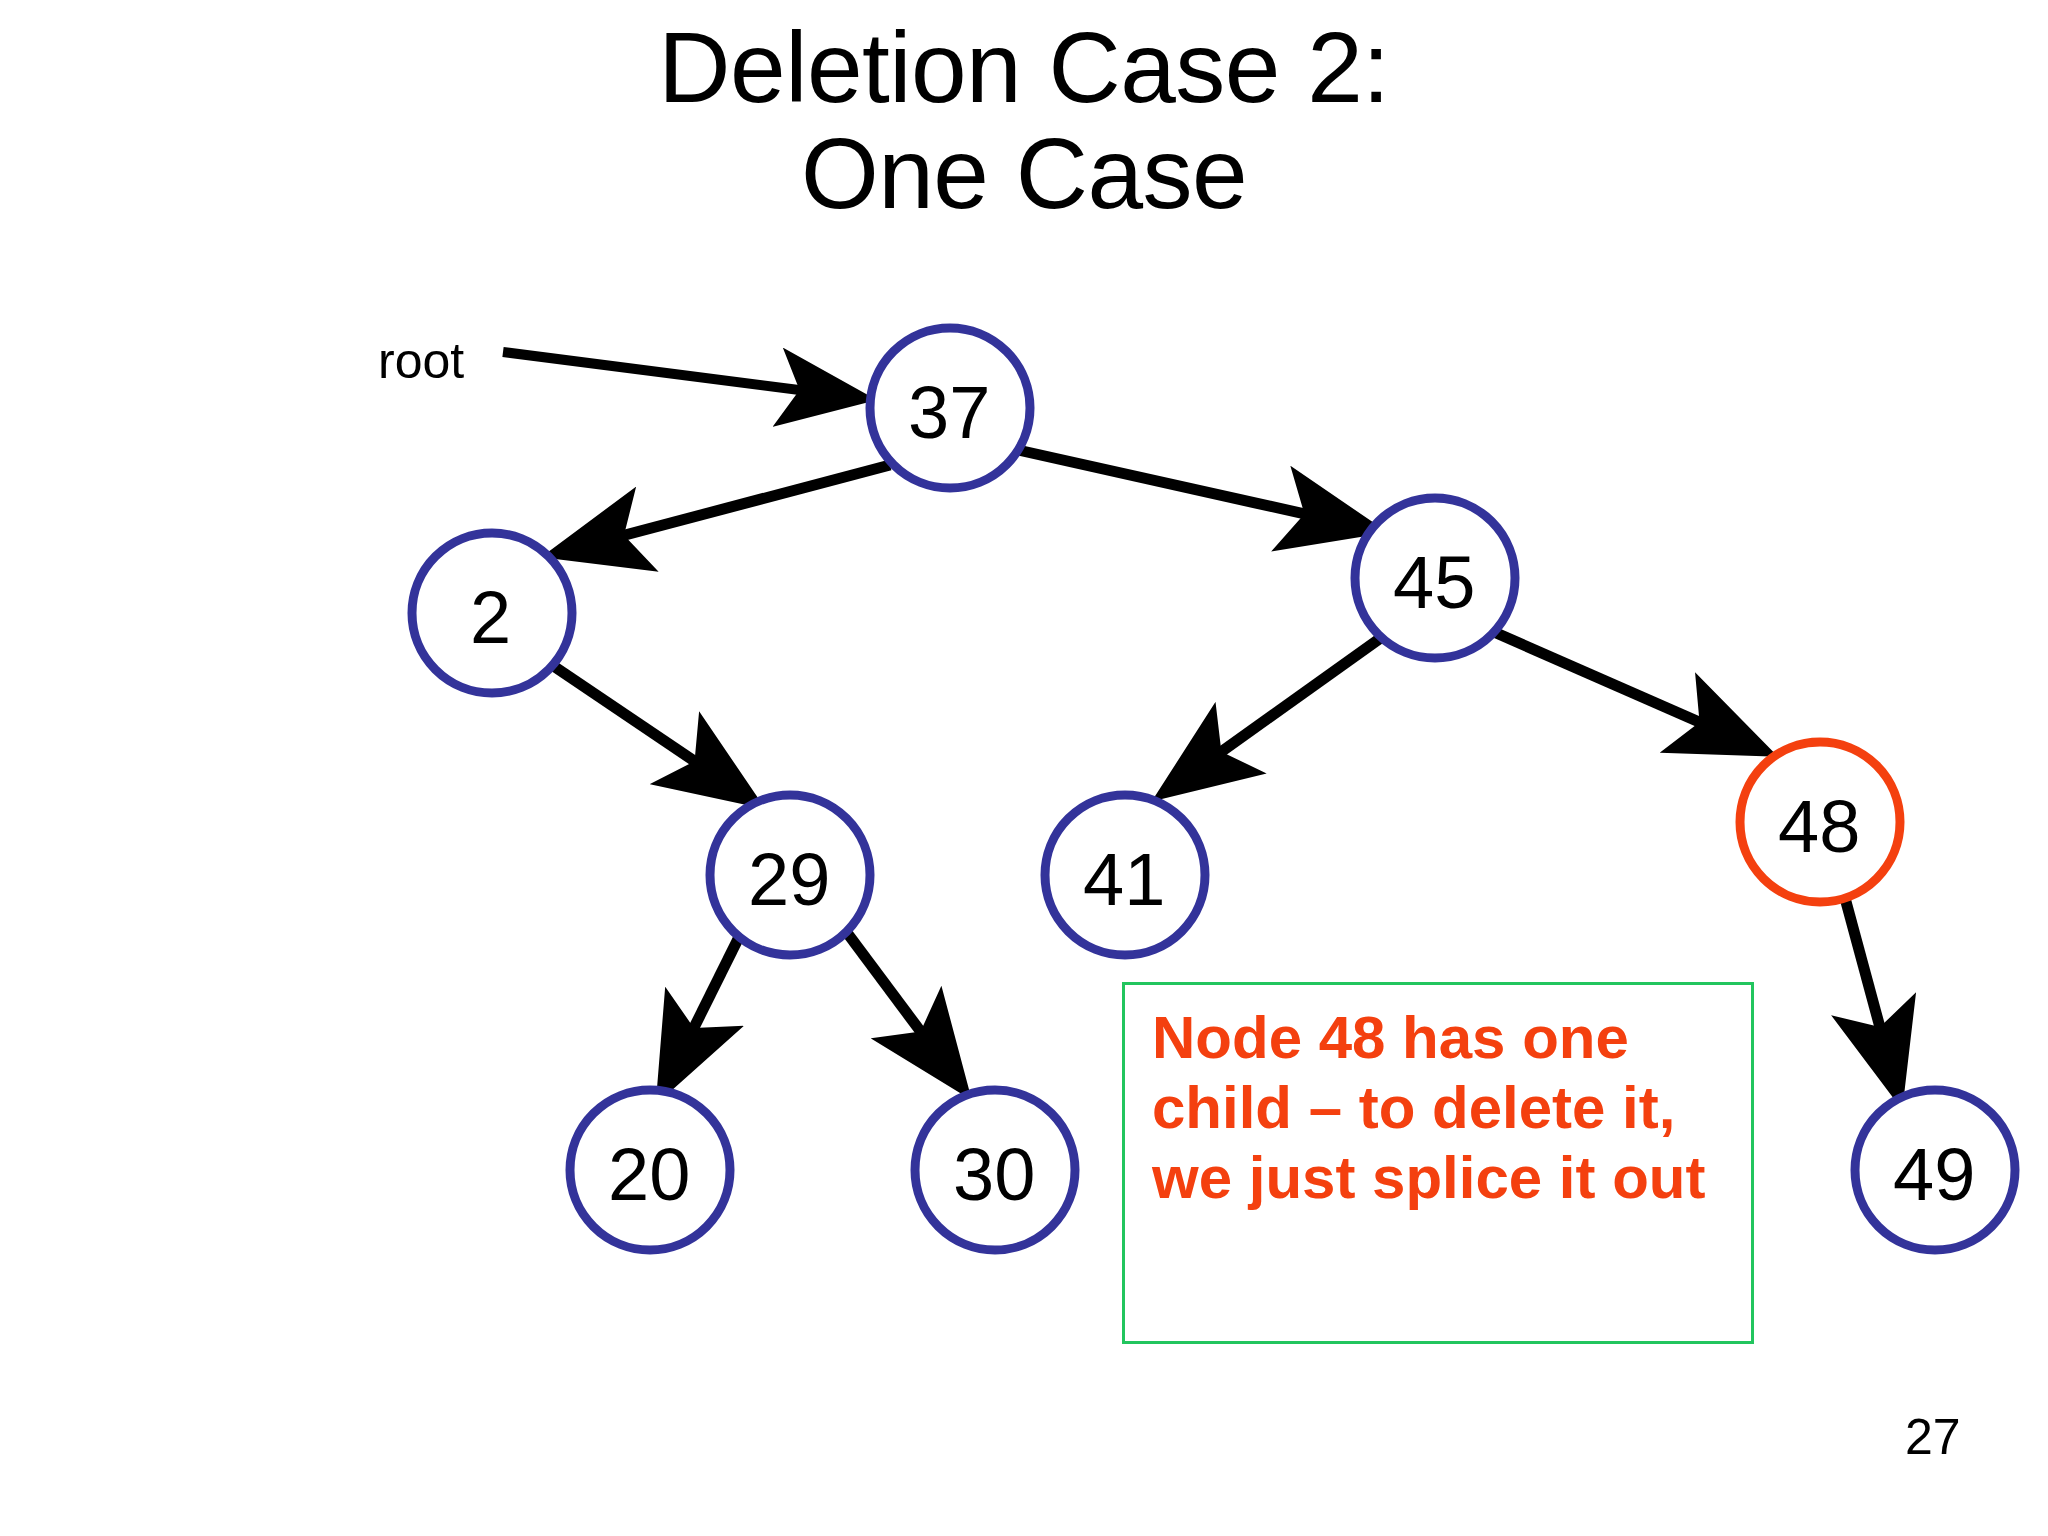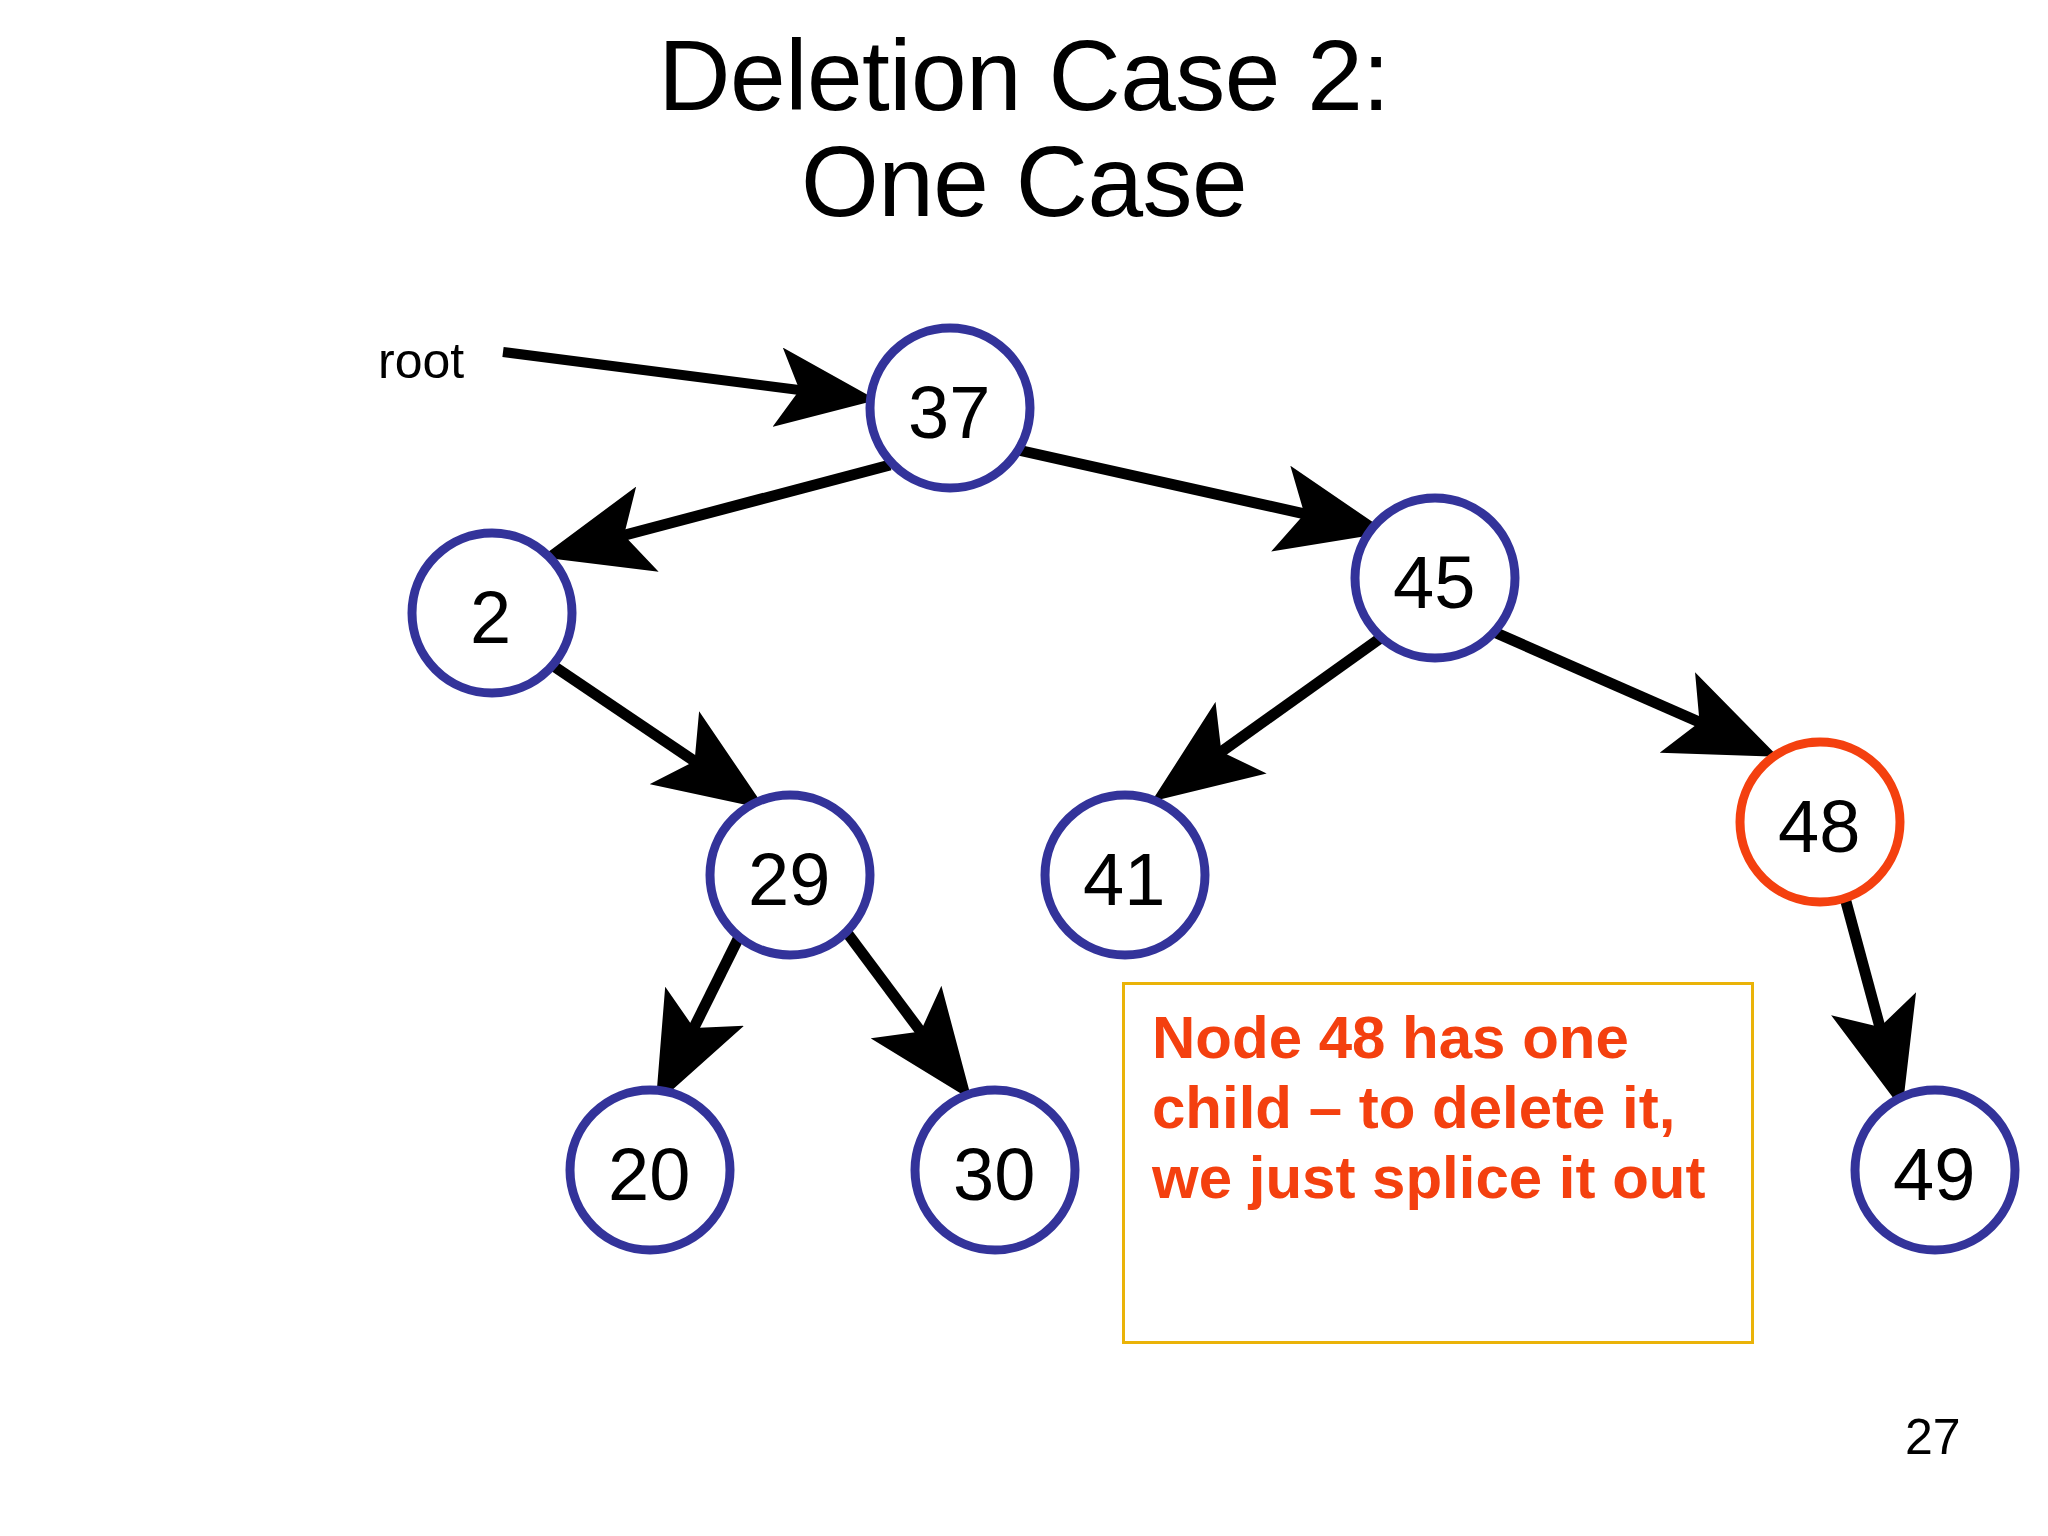--- a/index.html
+++ b/index.html
@@ -28,21 +28,20 @@
     left: 0;
     top: 14px;
     width: 2048px;
     text-align: center;
     color: #000000;
     font-family: "Liberation Sans", sans-serif;
     font-weight: normal;
     font-size: 100px;
     line-height: 1.06;
     letter-spacing: -0.5px;
-    margin-top: 8px;
   }
   .title-line { display: block; white-space: pre; }
 
   
   #tree-canvas {
     position: absolute;
     left: 0;
     top: 0;
     width: 2048px;
     height: 1536px;
@@ -85,21 +84,21 @@
   }
 
   
   .callout-box {
     position: absolute;
     left: 1122px;
     top: 982px;
     width: 632px;
     height: 362px;
     box-sizing: border-box;
-    border: 3px solid #eab308;
+    border: 3px solid #22c55e;
     background: #ffffff;
   }
   .callout-text {
     position: absolute;
     left: 27px;
     top: 18px;
     width: 570px;
     font-family: "Liberation Sans", sans-serif;
     font-weight: bold;
     font-size: 60px;

